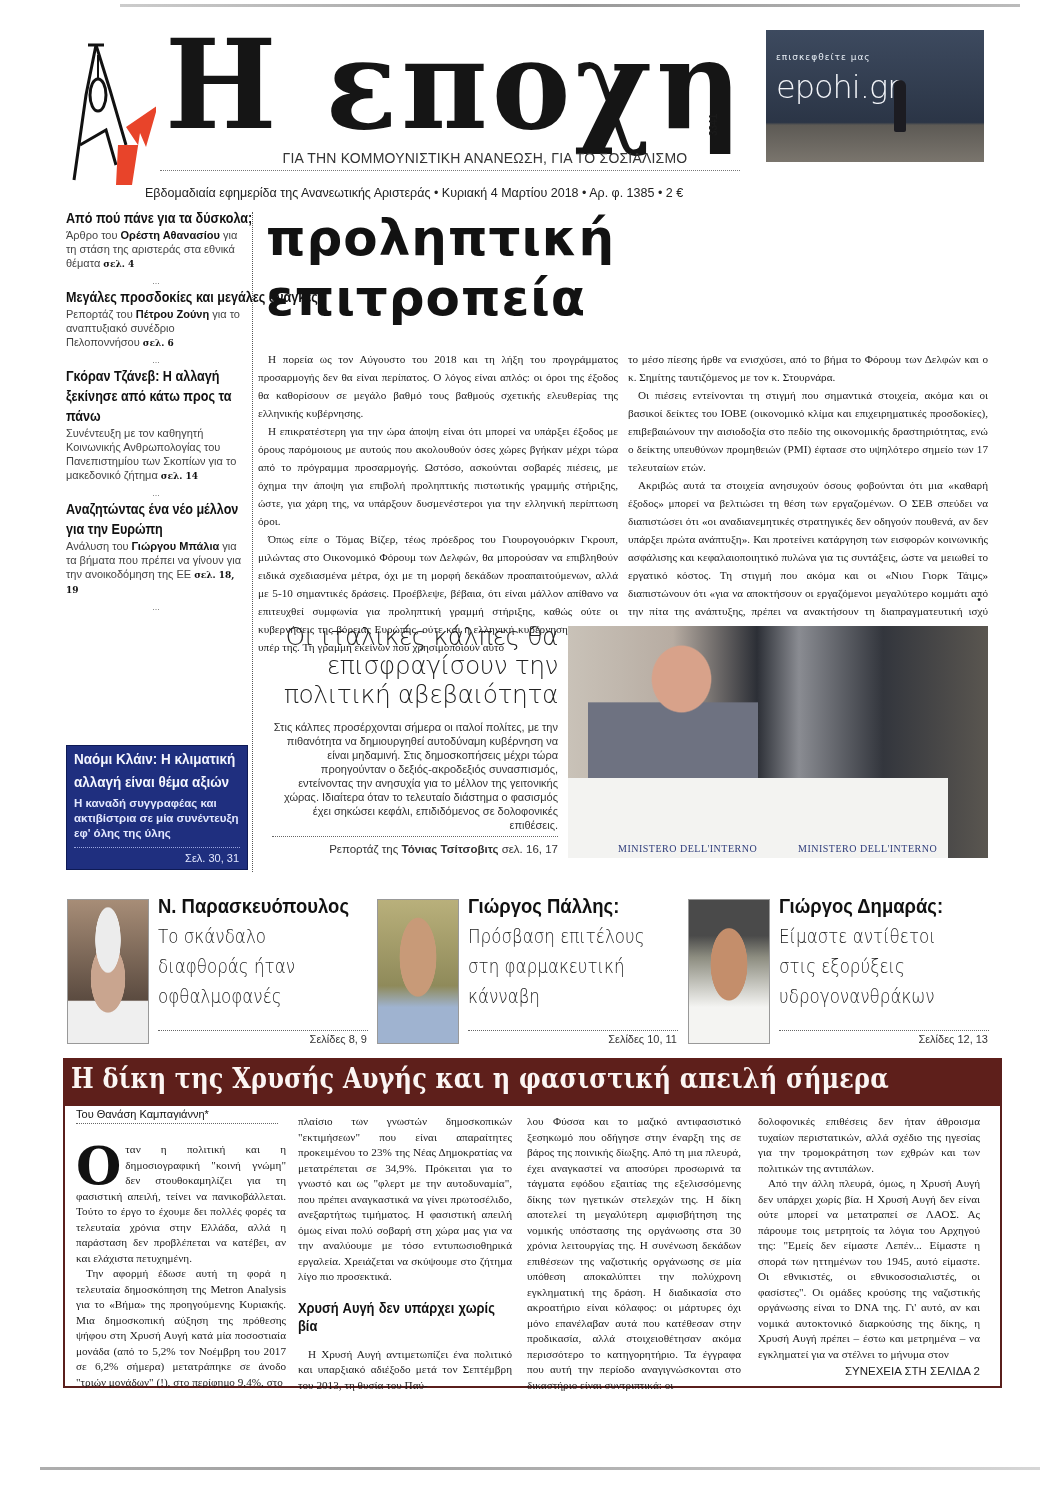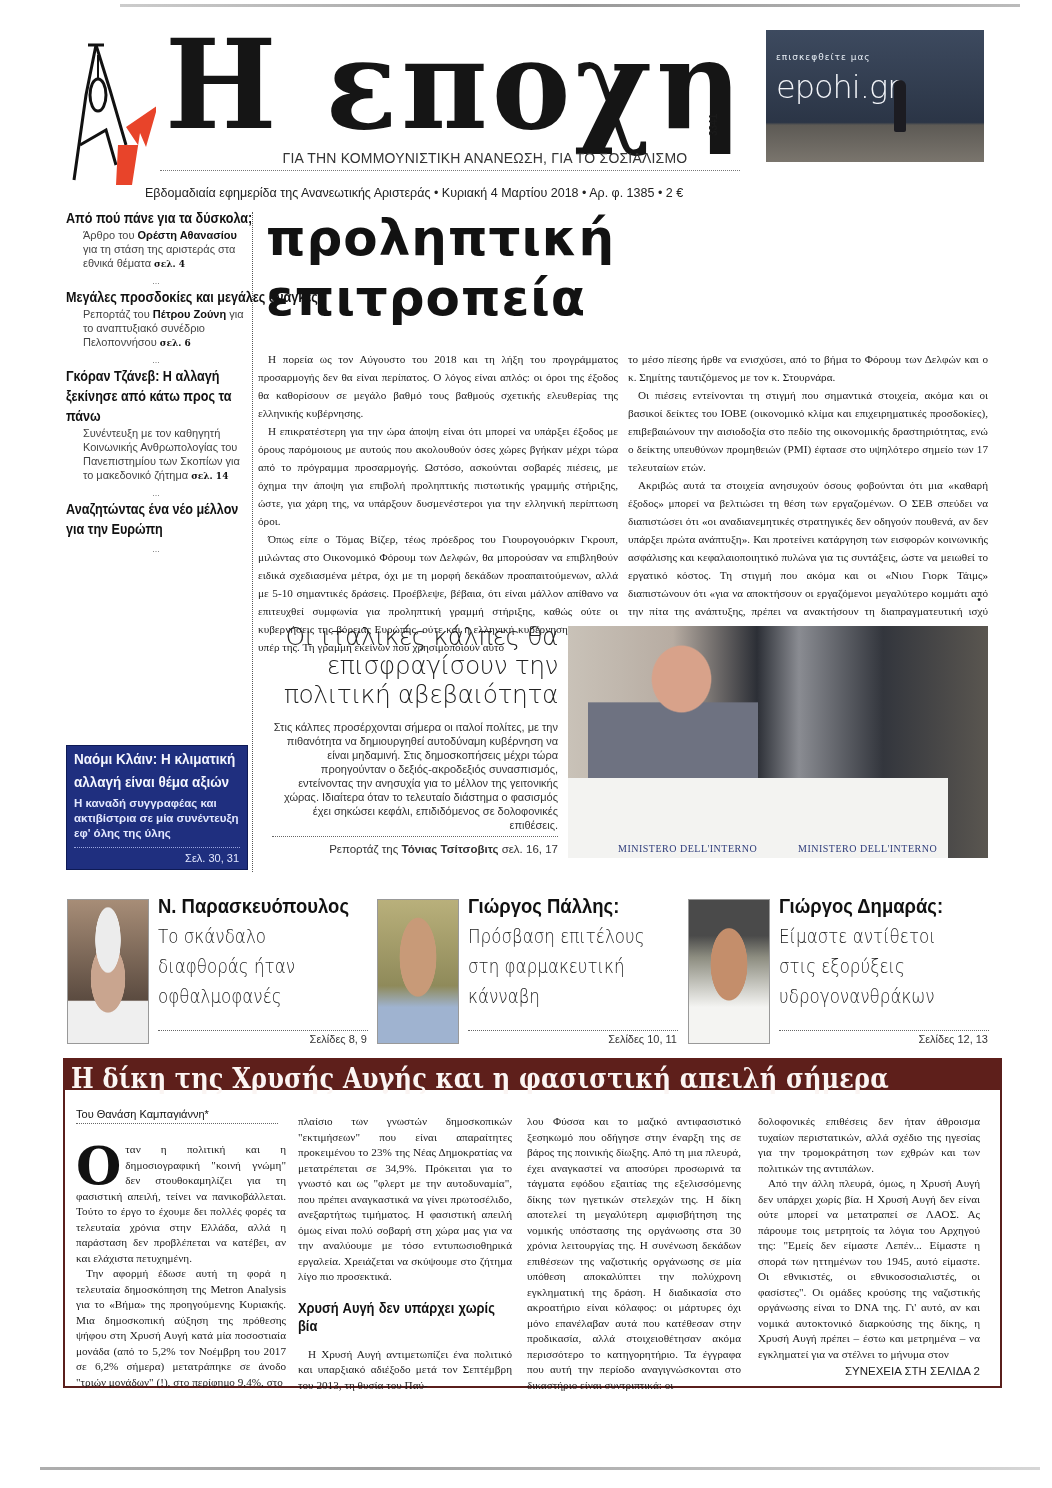--- a/index.html
+++ b/index.html
@@ -22,21 +22,21 @@
   .promo { position: absolute; left: 766px; top: 30px; width: 218px; height: 132px; background: linear-gradient(180deg, #3d4a5f 0%, #2b3546 70%, #5d5a55 72%, #7a756d 100%); overflow: hidden; }
   .promo-small { position: absolute; left: 10px; top: 22px; color: #e8eef5; font-family: "DejaVu Sans", sans-serif; font-size: 9px; letter-spacing: 1px; }
   .promo-big { position: absolute; left: 10px; top: 38px; color: #f2f4f8; font-family: "DejaVu Sans", sans-serif; font-size: 32px; font-weight: 300; letter-spacing: -1px; }
   .promo-figure { position: absolute; left: 128px; top: 50px; width: 12px; height: 52px; background: #1c1c22; border-radius: 6px 6px 2px 2px; }
 
   
   .sidebar { position: absolute; left: 66px; top: 208px; width: 180px; font-family: "Liberation Sans", sans-serif; }
   .sidebar-rule { position: absolute; left: 252px; top: 212px; height: 660px; border-left: 1px dotted #555; }
   .side-item { margin-bottom: 4px; }
   .side-title { font-weight: bold; font-size: 14px; line-height: 20px; color: #111; transform: scaleX(.9); transform-origin: left; white-space: nowrap; }
-  .side-desc { font-size: 11px; line-height: 14px; color: #444; margin-left: 17px; }
+  .side-desc { font-size: 11px; line-height: 14px; color: #444; }
   .side-desc b { color: #111; }
   .side-page { font-family: "DejaVu Serif", serif; font-weight: bold; font-size: 9px; color: #111; }
   .side-sep { text-align: center; font-size: 9px; color: #777; line-height: 12px; }
   .bluebox { position: absolute; left: 66px; top: 745px; width: 180px; height: 123px; background: #1f2f7f; border: 1px solid #0e1a55; color: #fff; font-family: "Liberation Sans", sans-serif; }
   .bluebox-title { margin: 3px 7px 0; font-size: 15px; font-weight: bold; line-height: 20px; color: #f4f6ff; transform: scaleX(.9); transform-origin: left; white-space: nowrap; }
   .bluebox-desc { margin: 4px 7px 0; font-size: 11.5px; line-height: 15px; font-weight: bold; color: #e3e8ff; }
   .bluebox-rule { margin: 6px 7px 0; border-top: 1px dotted #9aa6e0; }
   .bluebox-page { text-align: right; margin: 4px 8px 0; font-size: 11px; color: #e3e8ff; }
 
   
@@ -59,21 +59,21 @@
   
   .interview { position: absolute; top: 893px; width: 300px; height: 155px; }
   .iv-photo { position: absolute; left: 0; top: 6px; width: 80px; height: 143px; border: 1px solid #999; }
   .iv-name { position: absolute; left: 91px; top: 0; font-family: "Liberation Sans", sans-serif; font-weight: bold; font-size: 21px; line-height: 26px; color: #111; transform: scaleX(.88); transform-origin: left; white-space: nowrap; }
   .iv-text { position: absolute; left: 91px; top: 28px; width: 210px; font-family: "DejaVu Sans", sans-serif; font-weight: 300; font-size: 19px; line-height: 30px; color: #222; transform: scaleX(.88); transform-origin: left; }
   .iv-rule { position: absolute; left: 91px; top: 137px; width: 210px; border-top: 1px dotted #666; }
   .iv-pages { position: absolute; right: 0; top: 140px; font-family: "Liberation Sans", sans-serif; font-size: 11px; color: #333; text-align: right; }
 
   
   .feature { position: absolute; left: 63px; top: 1058px; width: 935px; height: 328px; border: 2px solid #5a1f1c; border-top: none; }
-  .feature-banner { position: absolute; left: 63px; top: 1058px; width: 937px; height: 32px; background: #5e1f1b; color: #fff; }
+  .feature-banner { position: absolute; left: 63px; top: 1058px; width: 937px; height: 48px; background: #5e1f1b; color: #fff; }
   .feature-title { position: absolute; left: 8px; top: 2px; font-family: "DejaVu Serif", serif; font-weight: bold; font-size: 27px; line-height: 38px; letter-spacing: .2px; white-space: nowrap; transform: scaleX(.89); transform-origin: left; color: #fbf5f3; }
   .feature-byline { position: absolute; left: 76px; top: 1108px; width: 202px; font-family: "Liberation Sans", sans-serif; font-size: 11px; color: #111; border-bottom: 1px dotted #666; padding-bottom: 3px; }
   .fcol { position: absolute; width: 214px; font-size: 11.2px; line-height: 15.5px; text-align: justify; color: #1a1a1a; }
   .fcol p { margin: 0; text-indent: 10px; }
   .fcol p.noindent { text-indent: 0; }
   .dropcap { float: left; font-family: "DejaVu Serif", serif; font-weight: bold; font-size: 52px; line-height: 44px; margin: 2px 4px 0 0; color: #111; }
   .subhead { font-family: "Liberation Sans", sans-serif; font-weight: bold; font-size: 14px; line-height: 18px; margin: 14px 0 12px; color: #111; transform: scaleX(.92); transform-origin: left; }
   .continued { text-align: right; font-family: "Liberation Sans", sans-serif; font-size: 11.5px; margin-top: 2px; color: #222; }
 </style>
 </head>
@@ -115,20 +115,21 @@
     <div class="side-desc"><span>Ρεπορτάζ του </span><b>Πέτρου Ζούνη</b><span> για το αναπτυξιακό συνέδριο Πελοποννήσου </span><span class="side-page">σελ. 6</span></div>
   </div>
   <div class="side-sep">...</div>
   <div class="side-item">
     <div class="side-title" style="white-space:normal;width:200px">Γκόραν Τζάνεβ: Η αλλαγή ξεκίνησε από κάτω προς τα πάνω</div>
     <div class="side-desc"><span>Συνέντευξη με τον καθηγητή Κοινωνικής Ανθρωπολογίας του Πανεπιστημίου των Σκοπίων για το μακεδονικό ζήτημα </span><span class="side-page">σελ. 14</span></div>
   </div>
   <div class="side-sep">...</div>
   <div class="side-item">
     <div class="side-title" style="white-space:normal;width:200px">Αναζητώντας ένα νέο μέλλον για την Ευρώπη</div>
+    <div class="side-desc"><span>Ανάλυση του </span><b>Γιώργου Μπάλια</b><span> για τα βήματα που πρέπει να γίνουν για την ανοικοδόμηση της ΕΕ </span><span class="side-page">σελ. 18, 19</span></div>
   </div>
   <div class="side-sep">...</div>
 </div>
 
 <div class="bluebox">
   <div class="bluebox-title">Ναόμι Κλάιν: Η κλιματική</div>
   <div class="bluebox-title">αλλαγή είναι θέμα αξιών</div>
   <div class="bluebox-desc">Η καναδή συγγραφέας και ακτιβίστρια σε μία συνέντευξη εφ' όλης της ύλης</div>
   <div class="bluebox-rule"></div>
   <div class="bluebox-page">Σελ. 30, 31</div>

